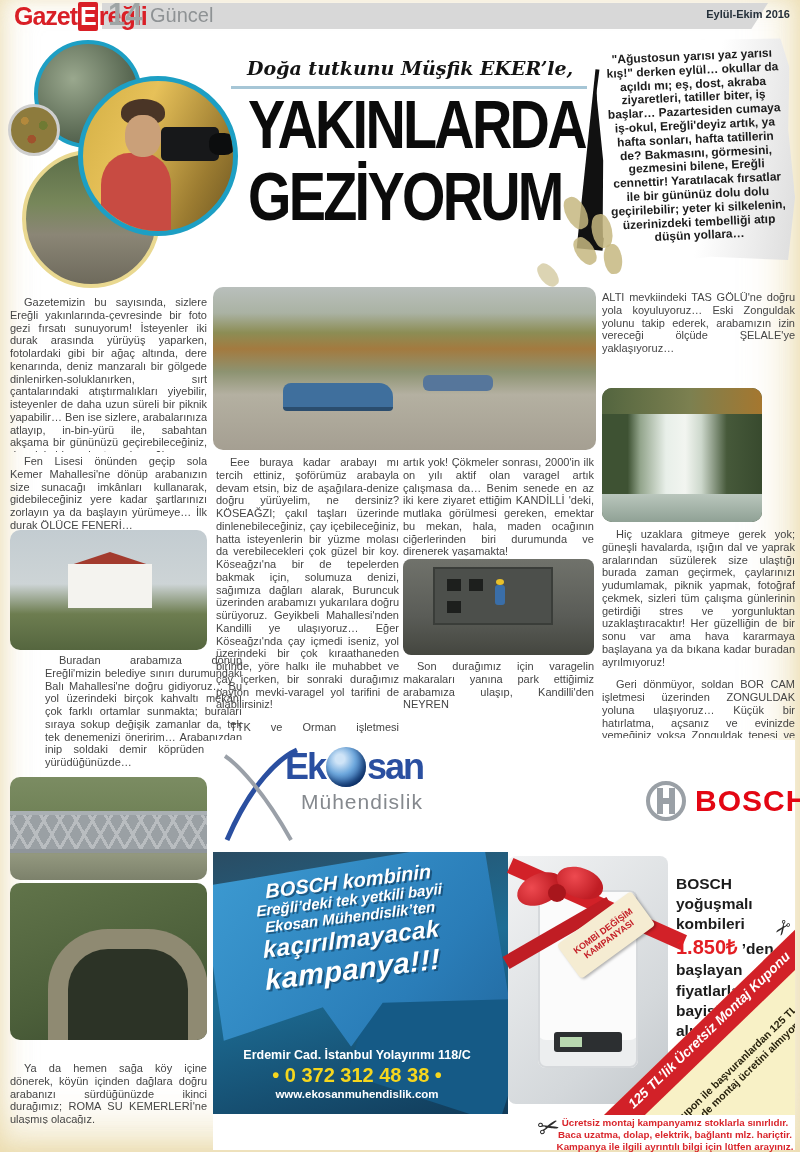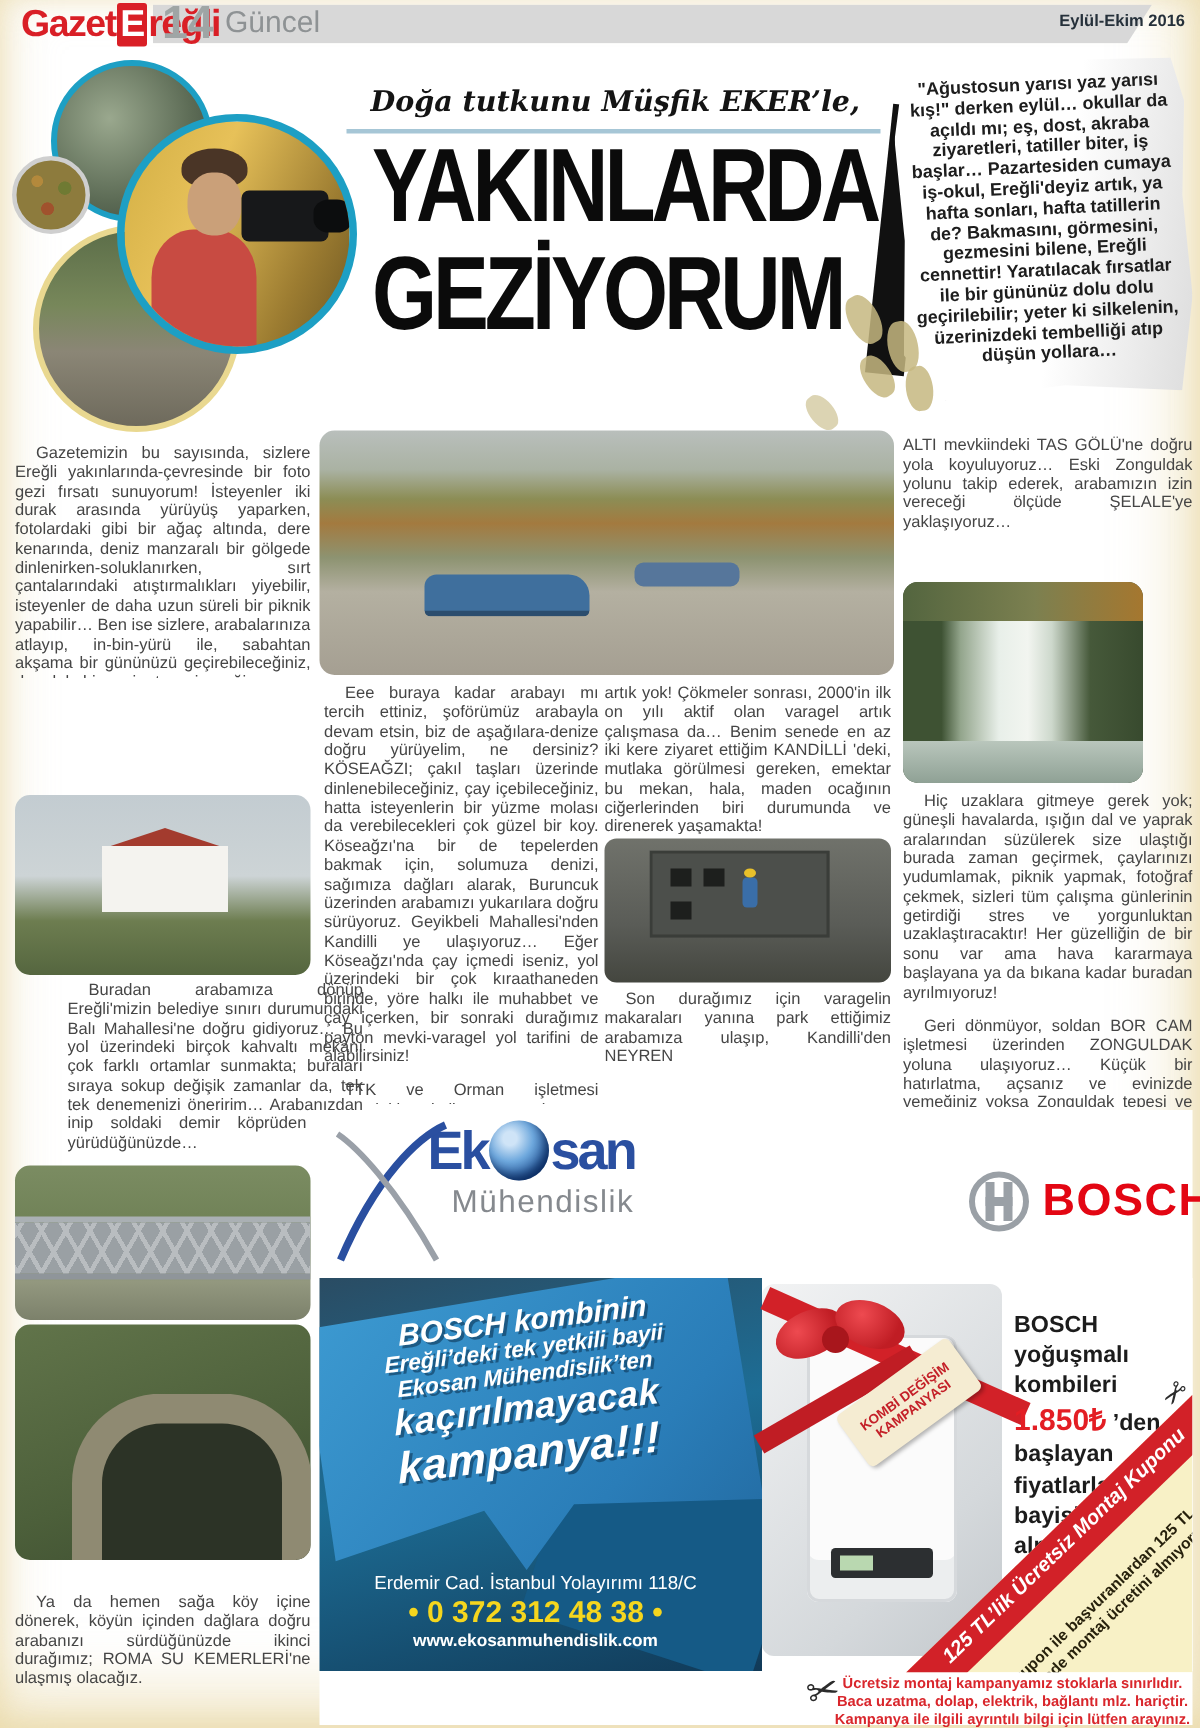--- a/index.html
+++ b/index.html
@@ -83,21 +83,21 @@
   .ad-blue{left:0;top:112px;width:295px;height:262px;background:linear-gradient(165deg,#2a4c63 0%,#1d6d95 45%,#113a58 100%);overflow:hidden;}
   .diamond2{position:absolute;left:150px;top:120px;width:160px;height:130px;background:#155a86;transform:rotate(18deg);}
   .diamond{position:absolute;left:-10px;top:2px;width:300px;height:192px;transform:rotate(-6deg);
      background:linear-gradient(135deg,#3d9bd2,#2a7db8 70%,#236ba2);
      clip-path:polygon(2% 9%,97% 0%,100% 84%,58% 79%,46% 100%,38% 78%,4% 90%);}
   .banner-txt{position:absolute;left:12px;top:16px;width:276px;text-align:center;transform:rotate(-1deg) skewX(-4deg);
      color:#fff;font-weight:900;font-style:italic;text-shadow:2px 2px 0 rgba(10,45,75,.55);line-height:1.12;}
   .bl1{font-size:20px;} .bl2{font-size:15px;} .bl3{font-size:15px;}
   .bl4{font-size:24px;letter-spacing:.5px;} .bl5{font-size:29px;letter-spacing:.5px;}
   .addr{position:absolute;left:6px;top:196px;width:276px;text-align:center;color:#fff;}
-  .addr-l1,.addr-l2{font-size:12.5px;font-weight:400;line-height:1.2;}
+  .addr-l1,.addr-l2{font-size:12.5px;font-weight:700;line-height:1.2;}
   .addr-phone{font-size:20px;font-weight:900;color:#f5d61e;line-height:1.25;}
   .addr-web{font-size:11.5px;font-weight:700;}
   .ad-white{left:295px;top:112px;width:287px;height:262px;background:#fff;}
   .boiler{position:absolute;left:0px;top:4px;width:160px;height:248px;border-radius:8px;
      background:linear-gradient(135deg,#f2f3f4,#d4d8db 70%,#c3c8cc);}
   .boiler-unit{position:absolute;left:30px;top:34px;width:100px;height:178px;border-radius:8px;background:#fbfbfb;box-shadow:inset 0 0 0 2px #d6d9dc, inset 0 -28px 0 #eceeef;}
   .boiler-panel{position:absolute;left:46px;top:176px;width:68px;height:20px;border-radius:3px;background:#2c2f31;}
   .boiler-disp{position:absolute;left:52px;top:181px;width:22px;height:10px;background:#b9d8b0;}
   .ribb1{position:absolute;left:-6px;top:40px;width:190px;height:16px;background:#d22128;transform:rotate(24deg);}
   .ribb2{position:absolute;left:-10px;top:70px;width:120px;height:14px;background:#c01d24;transform:rotate(-30deg);}
@@ -152,20 +152,23 @@
 
   <div class="abs step" style="left:566px;top:196px;width:20px;height:34px;transform:rotate(-28deg);"></div>
   <div class="abs step" style="left:592px;top:214px;width:20px;height:34px;transform:rotate(-12deg);"></div>
   <div class="abs step" style="left:576px;top:236px;width:18px;height:30px;transform:rotate(-34deg);"></div>
   <div class="abs step" style="left:604px;top:244px;width:18px;height:30px;transform:rotate(-8deg);"></div>
   <div class="abs step" style="left:540px;top:262px;width:16px;height:26px;transform:rotate(-40deg);opacity:.7;"></div>
 
   <div class="abs col" style="left:10px;top:296px;width:197px;height:156px;">
     <p>Gazetemizin bu sayısında, sizlere Ereğli yakınlarında-çevresinde bir foto gezi fırsatı sunuyorum! İsteyenler iki durak arasında yürüyüş yaparken, fotolardaki gibi bir ağaç altında, dere kenarında, deniz manzaralı bir gölgede dinlenirken-soluklanırken, sırt çantalarındaki atıştırmalıkları yiyebilir, isteyenler de daha uzun süreli bir piknik yapabilir… Ben ise sizlere, arabalarınıza atlayıp, in-bin-yürü ile, sabahtan akşama bir gününüzü geçirebileceğiniz, dop dolu bir gezi rotası çizeceğim…</p>
   </div>
+  <div class="abs col" style="left:10px;top:455px;width:197px;height:74px;">
+    <p>Fen Lisesi önünden geçip sola Kemer Mahallesi'ne dönüp arabanızın size sunacağı imkânları kullanarak, gidebileceğiniz yere kadar şartlarınızı zorlayın ya da başlayın yürümeye… İlk durak ÖLÜCE FENERİ…</p>
+  </div>
   <div class="abs photo ph-light">
     <div class="lh-roof"></div>
     <div class="lh-body"></div>
   </div>
   <div class="abs col" style="left:10px;top:654px;width:197px;height:122px;margin-left:35px;">
     <p>Buradan arabamıza dönüp Ereğli'mizin belediye sınırı durumundaki Balı Mahallesi'ne doğru gidiyoruz… Bu yol üzerindeki birçok kahvaltı mekânı çok farklı ortamlar sunmakta; buraları sıraya sokup değişik zamanlar da, tek tek denemenizi öneririm… Arabanızdan inip soldaki demir köprüden geçip yürüdüğünüzde…</p>
   </div>
   <div class="abs photo ph-bridge">
     <div class="br-truss"></div>
   </div>

